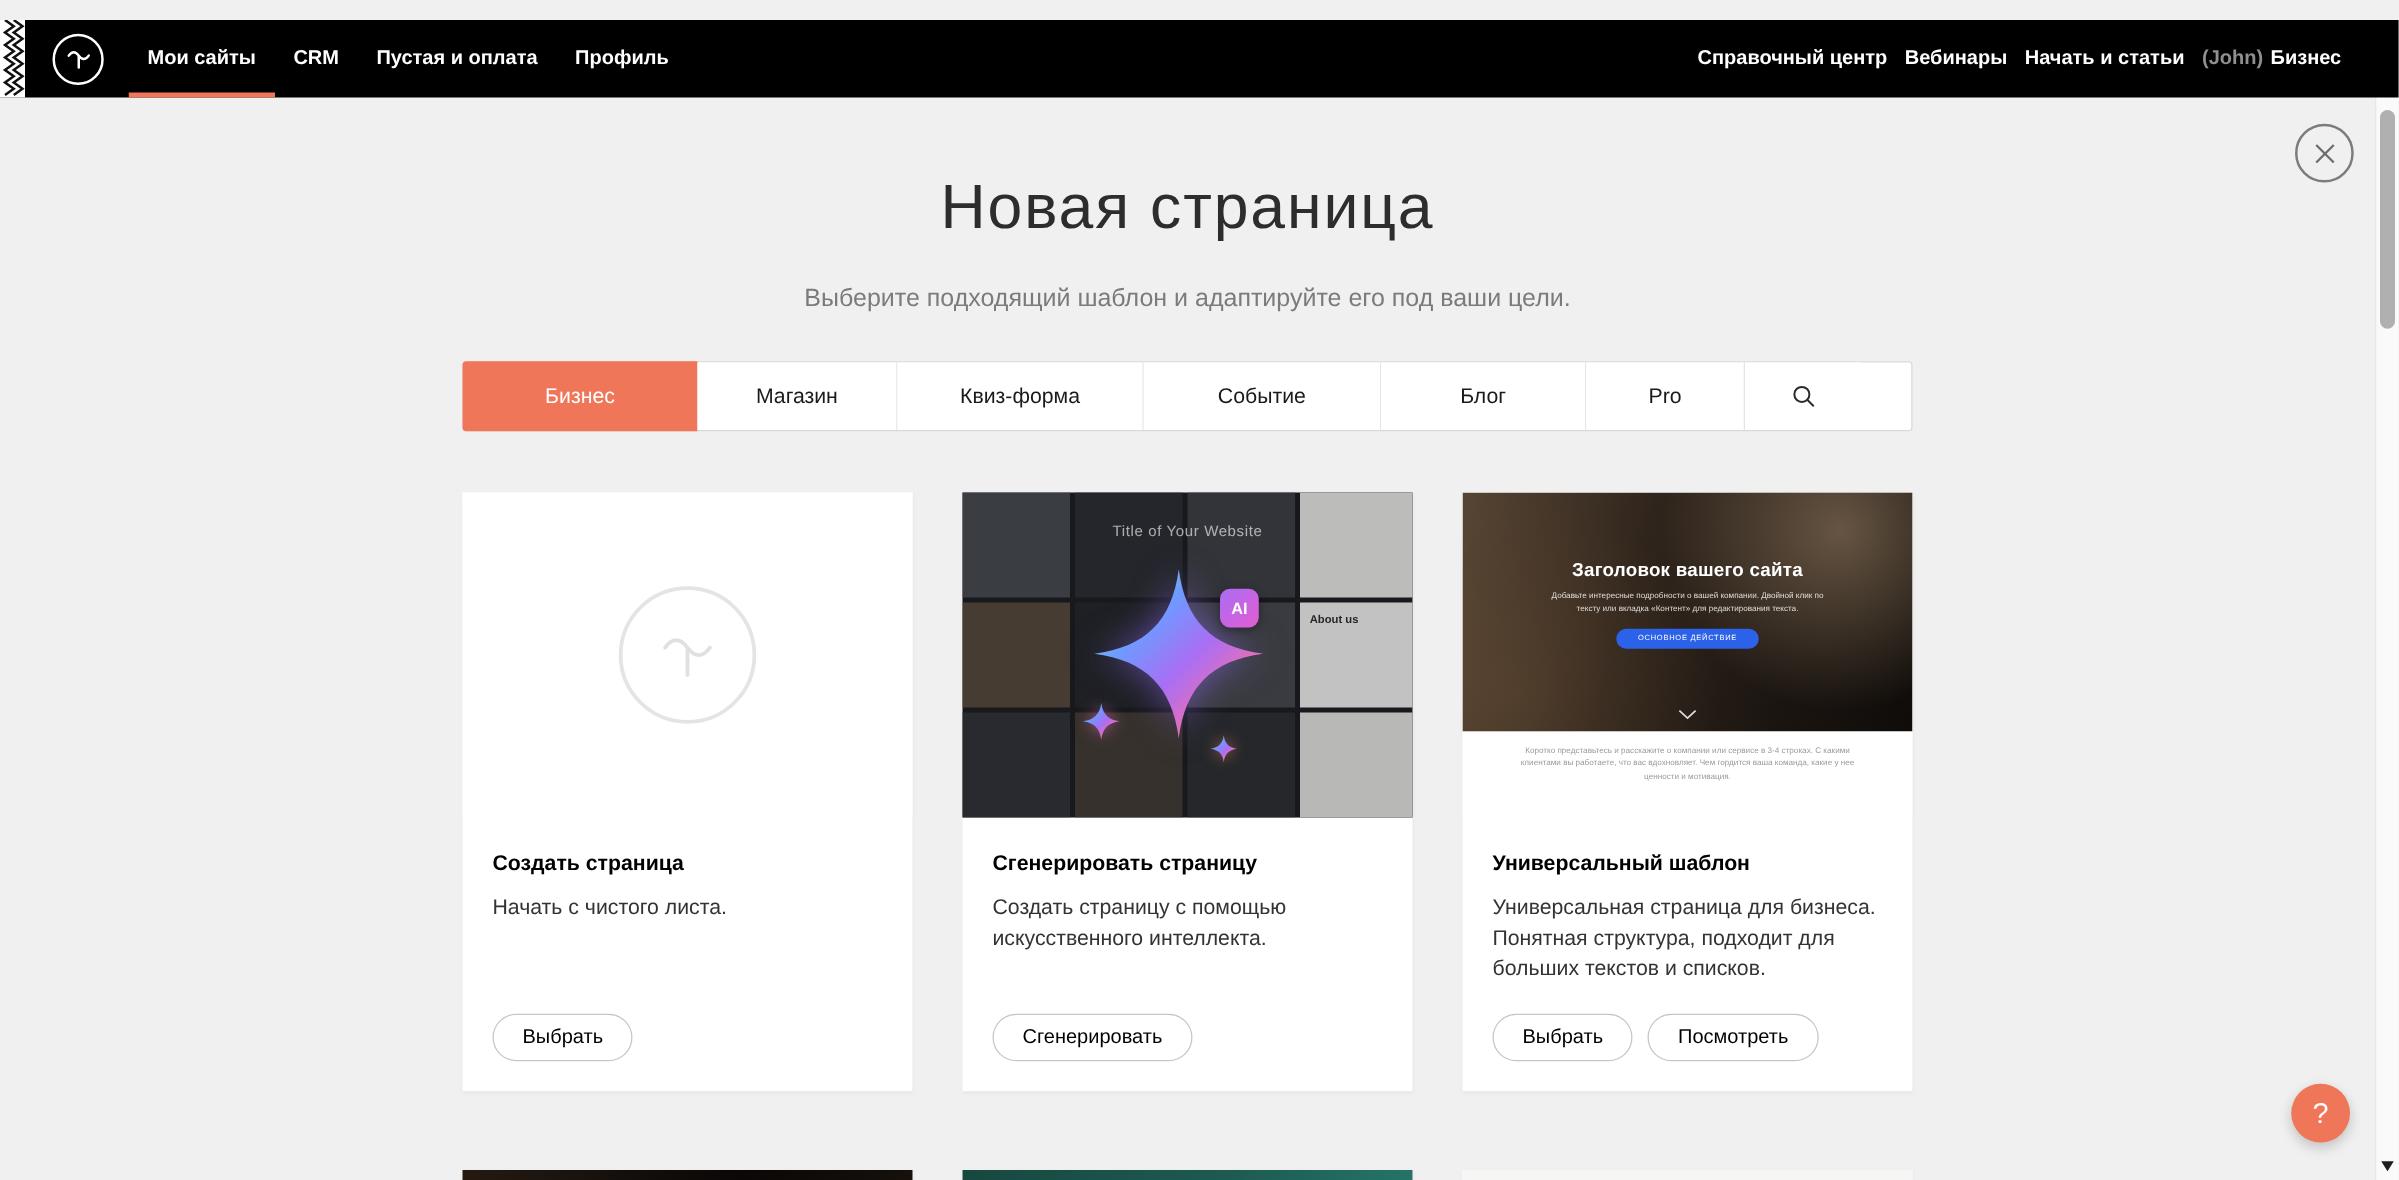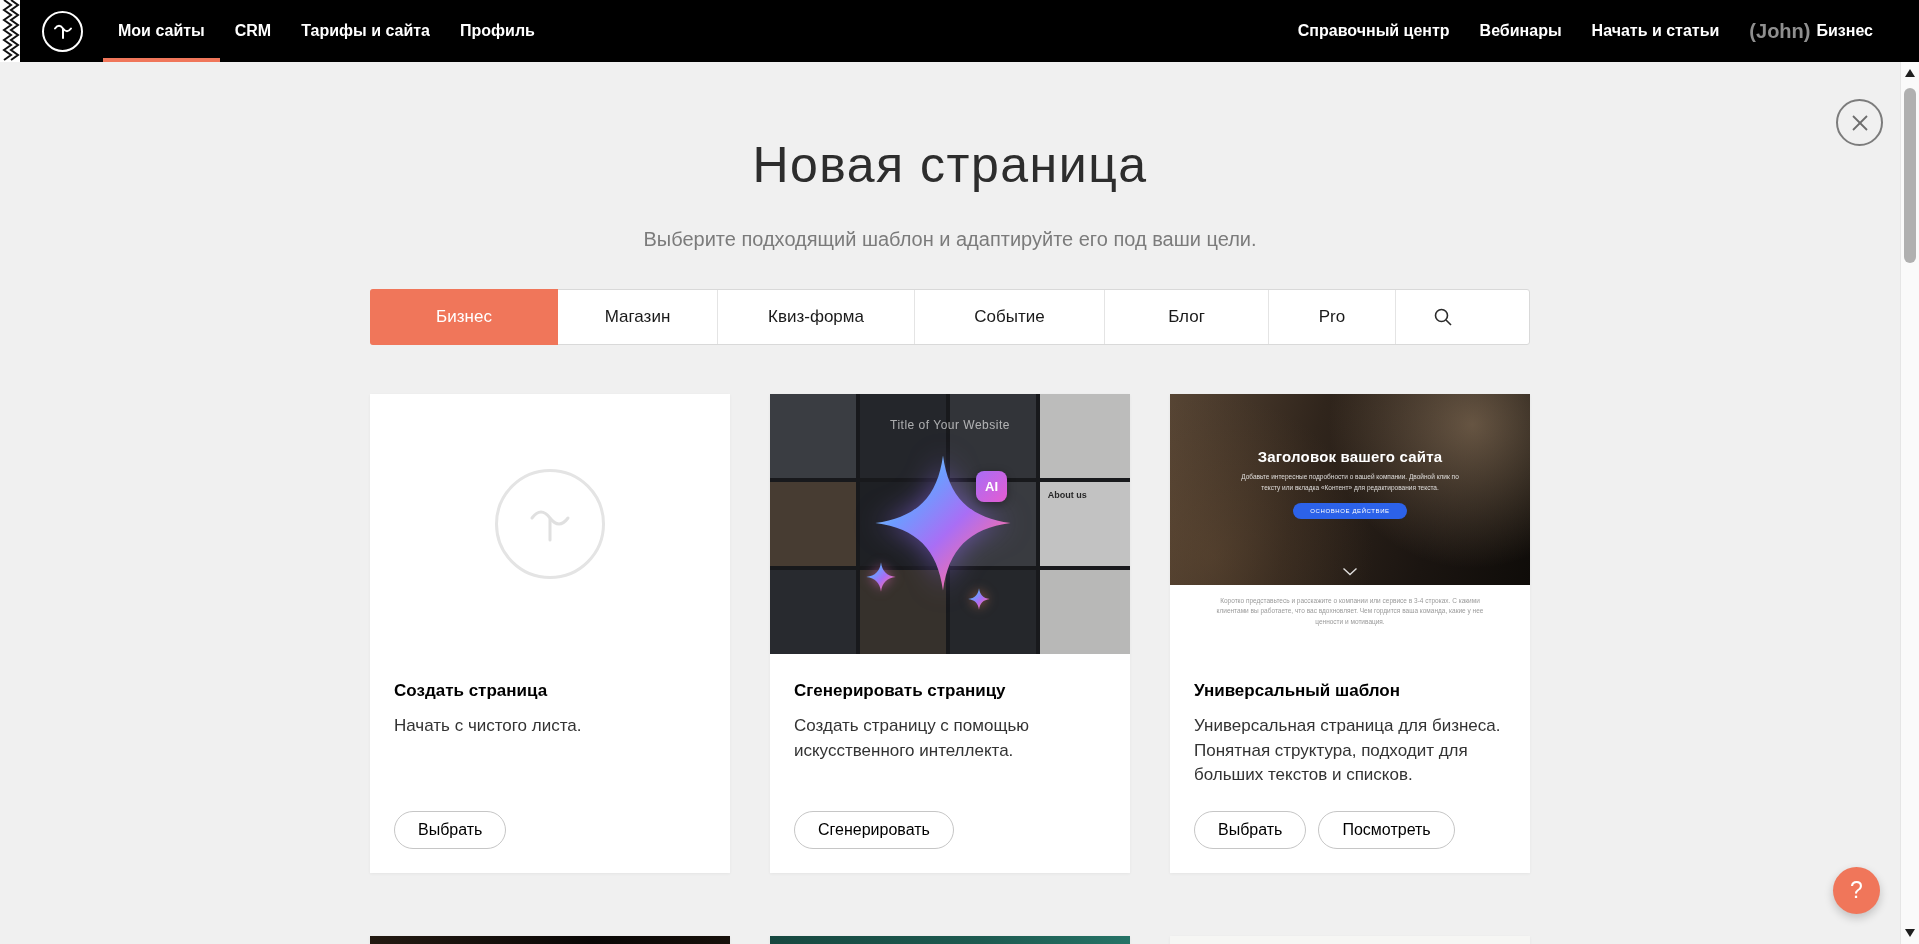--- a/index.html
+++ b/index.html
@@ -1,32 +1,32 @@
 <!DOCTYPE html>
 <html><head>
 <meta charset="utf-8">
 <style>
   *{margin:0;padding:0;box-sizing:border-box}
   html,body{width:1919px;height:944px;overflow:hidden;background:#f0f0f0;
     font-family:"Liberation Sans","DejaVu Sans",sans-serif;position:relative}
 
   
-  .topbar{position:absolute;top:0;left:0;width:1919px;height:62px;background:#000;
+  .topbar{position:absolute;top:16px;left:0;width:1919px;height:62px;background:#000;
     display:flex;align-items:stretch;z-index:30}
   .zigzag{flex:0 0 20px;height:62px;background:#fff}
   .logo{align-self:center;margin-left:22px;flex:0 0 41px;width:41px;height:41px;border:2px solid #fff;
     border-radius:50%;display:flex;align-items:center;justify-content:center;cursor:pointer}
   .nav-left{display:flex;align-items:stretch;margin-left:20px}
   .nav-left a{display:flex;align-items:center;padding:4px 15px 0;color:#fff;font-size:16px;font-weight:bold;
     text-decoration:none;border-bottom:4px solid transparent;cursor:pointer;white-space:nowrap}
   .nav-left a.active{border-bottom-color:#f0765a}
-  .nav-right{margin-left:auto;display:flex;align-items:center;gap:30px;padding-right:46px}
+  .nav-right{margin-left:auto;display:flex;align-items:center;gap:14px;padding-right:46px}
   .nav-right a{color:#fff;font-size:16px;font-weight:bold;text-decoration:none;cursor:pointer;white-space:nowrap}
   .user-exit{display:flex;gap:6px;align-items:center}
-  .user-name{color:#8f8f8f;font-size:20px;font-weight:bold}
+  .user-name{color:#8f8f8f;font-size:16px;font-weight:bold}
 
   
   .main{position:absolute;top:66px;left:0;width:1900px;height:882px;overflow:hidden;background:#f0f0f0}
   .close-btn{position:absolute;top:33px;right:17px;width:47px;height:47px;border-radius:50%;
     border:2px solid #7c7c7c;background:transparent;display:flex;align-items:center;justify-content:center;cursor:pointer}
   .page-title{margin-top:70px;text-align:center;font-size:50px;font-weight:200;color:#2d2d2d;letter-spacing:1.5px}
   .page-subtitle{margin-top:34px;text-align:center;font-size:20px;color:#7b7b7b;font-weight:normal}
 
   
   .tabs{width:1160px;margin:38px auto 0;display:flex;height:56px;background:#fff;
@@ -126,21 +126,21 @@
   </div>
   <div class="logo">
     <svg width="22" height="22" viewBox="0 0 22 22">
       <path d="M3 8.5 q4 -5.5 8 0 q4 5.5 8 0" fill="none" stroke="#fff" stroke-width="2" stroke-linecap="round"></path>
       <line x1="11" y1="9" x2="11" y2="18" stroke="#fff" stroke-width="2" stroke-linecap="round"></line>
     </svg>
   </div>
   <nav class="nav-left">
     <a class="active">Мои сайты</a>
     <a>CRM</a>
-    <a>Тарифы и сайта</a>
+    <a>Пустая и оплата</a>
     <a>Профиль</a>
   </nav>
   <nav class="nav-right">
     <a>Справочный центр</a>
     <a>Вебинары</a>
     <a>Начать и статьи</a>
     <span class="user-exit">
       <span class="user-name">(John)</span>
       <a>Бизнес</a>
     </span>

